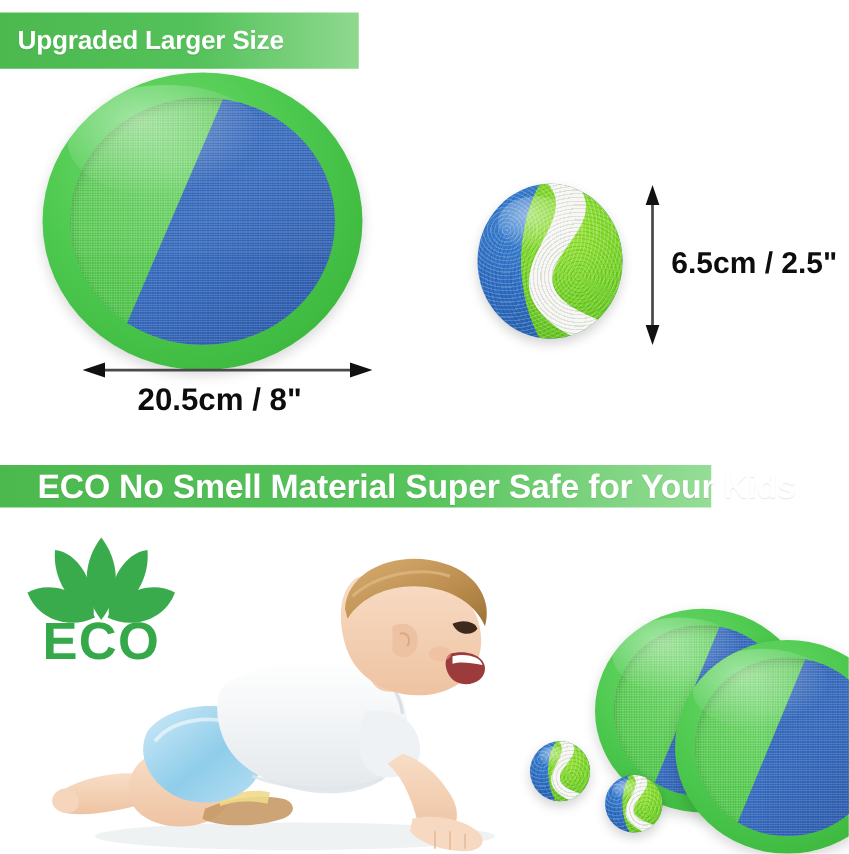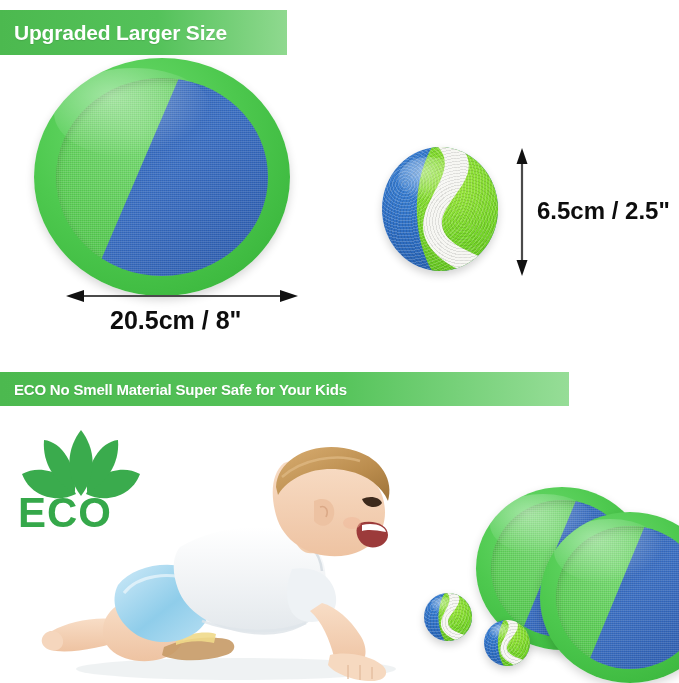--- a/index.html
+++ b/index.html
@@ -10,21 +10,21 @@
 
   
   .banner{position:absolute;display:flex;align-items:center;box-sizing:border-box;}
   .banner span{color:#ffffff;font-weight:bold;letter-spacing:-0.2px;
                text-shadow:0 1px 1px rgba(0,0,0,.10);white-space:nowrap;}
   #banner-size{left:0;top:10px;width:287px;height:45px;padding-left:14px;
     background:linear-gradient(to right,#4cb94f 0%,#54c25a 55%,#8fd98f 100%);}
   #banner-size span{font-size:21px;}
   #banner-eco{left:0;top:372px;width:569px;height:34px;padding-left:14px;
     background:linear-gradient(to right,#4cb94f 0%,#56c45b 60%,#96dd97 100%);}
-  #banner-eco span{font-size:15px;}
+  #banner-eco span{font-size:27px;margin-left:16px;}
 
   
   .paddle{position:absolute;border-radius:50%;overflow:hidden;
     background:radial-gradient(circle at 38% 30%,#6fdc6f 0%,#4ec94f 45%,#3fbb41 75%,#34a836 100%);
     box-shadow:0 4px 10px rgba(0,0,0,.16);}
   .paddle .face{position:absolute;border-radius:50%;overflow:hidden;
     background:radial-gradient(circle at 40% 28%,#79dd74 0%,#5ccf56 50%,#49c04a 100%);
     box-shadow:inset 0 3px 7px rgba(0,0,0,.18);}
   .paddle .blue{position:absolute;left:0;top:0;width:100%;height:100%;
     background:linear-gradient(135deg,#2f63b8 0%,#3a6fc4 50%,#2d5cae 100%);}
@@ -67,21 +67,21 @@
   #ball-small-2{left:484px;top:620px;width:46px;height:46px;}
 
   
   .dim-h{position:absolute;}
   .dim-label{position:absolute;color:#0d0d0d;font-weight:bold;white-space:nowrap;}
   #label-paddle{left:110px;top:306px;font-size:25px;}
   #label-ball{left:537px;top:197px;font-size:24px;}
 
   
   #eco-logo{position:absolute;left:18px;top:428px;width:126px;height:108px;}
-  #eco-word{position:absolute;left:18px;top:489px;width:126px;text-align:left;
+  #eco-word{position:absolute;left:18px;top:489px;width:126px;text-align:center;
     color:#35a84a;font-size:42px;font-weight:bold;letter-spacing:1px;}
 
   
   #baby{position:absolute;left:30px;top:425px;width:396px;height:258px;}
 </style>
 </head>
 <body>
 
 <div class="stage">
 

